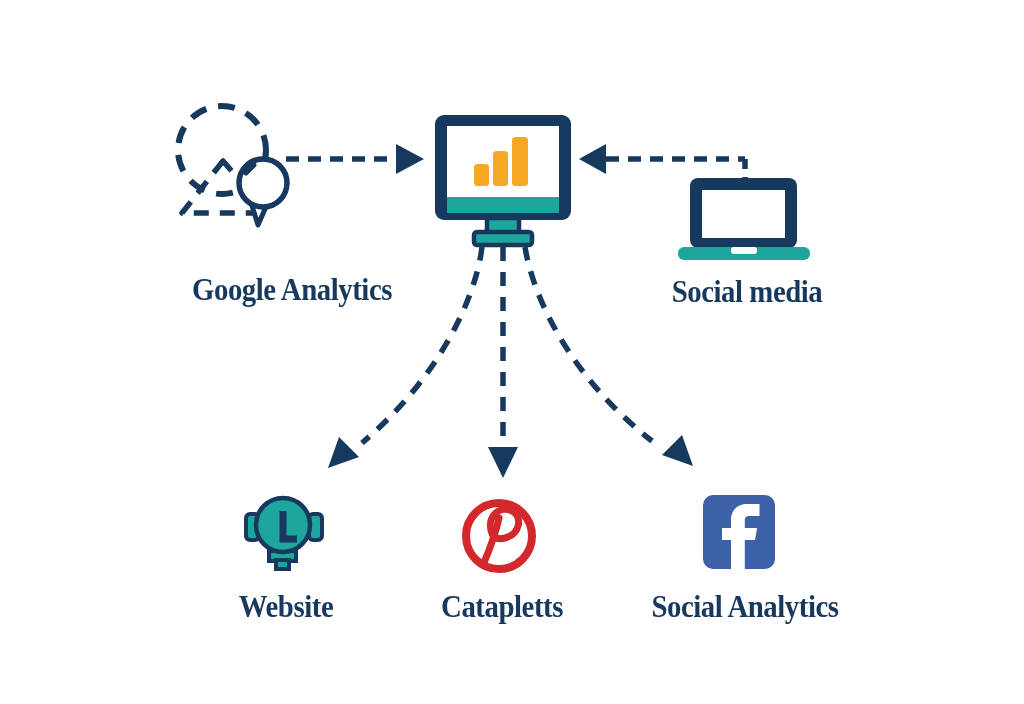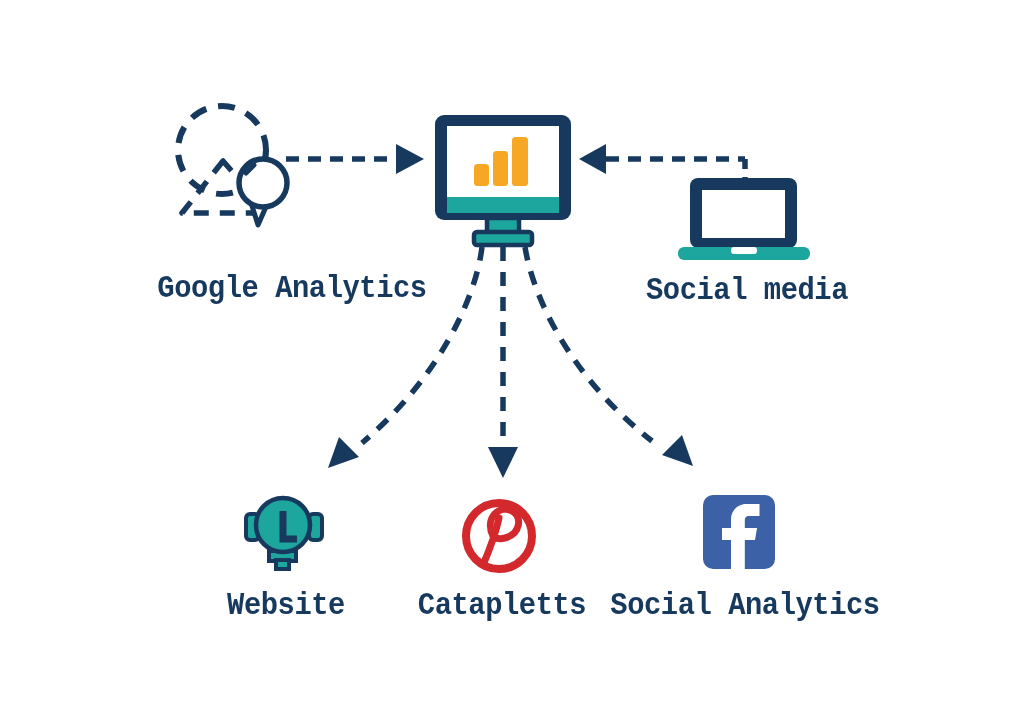--- a/index.html
+++ b/index.html
@@ -1,17 +1,17 @@
 <!DOCTYPE html>
 <html style="--navy: #17395e; --teal: #1ca69e; --orange: #f6a724; --pinterest-red: #d3292d; --facebook-blue: #3c61a6; --background: #ffffff;"><head>
 <meta charset="utf-8">
 <style>
   html,body{margin:0;padding:0}
   .canvas{position:relative;width:1024px;height:704px;background:var(--background,#ffffff);
-          overflow:hidden;font-family:Liberation Mono, monospace}
+          overflow:hidden;font-family:Liberation Serif, serif}
   .abs{position:absolute}
   .label{position:absolute;transform:translateX(-50%) scaleX(.9);transform-origin:center top;
          font-weight:700;font-size:32px;letter-spacing:-0.5px;white-space:nowrap;
          color:var(--navy,#17395e);line-height:1}
   
   .fN{fill:var(--navy,#17395e)} .sN{stroke:var(--navy,#17395e)}
   .fT{fill:var(--teal,#1ca69e)} .fW{fill:#ffffff}
   .fO{fill:var(--orange,#f6a724)}
   .sR{stroke:var(--pinterest-red,#d3292d)}
   .fB{fill:var(--facebook-blue,#3c61a6)}

